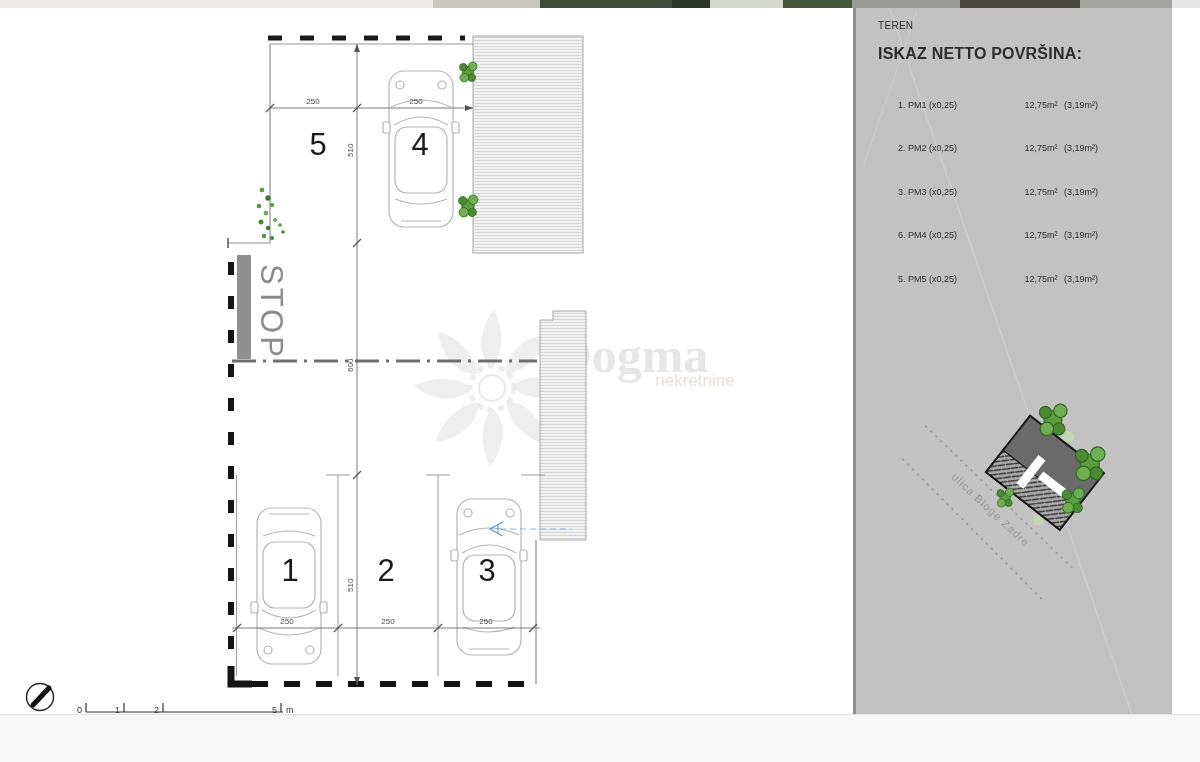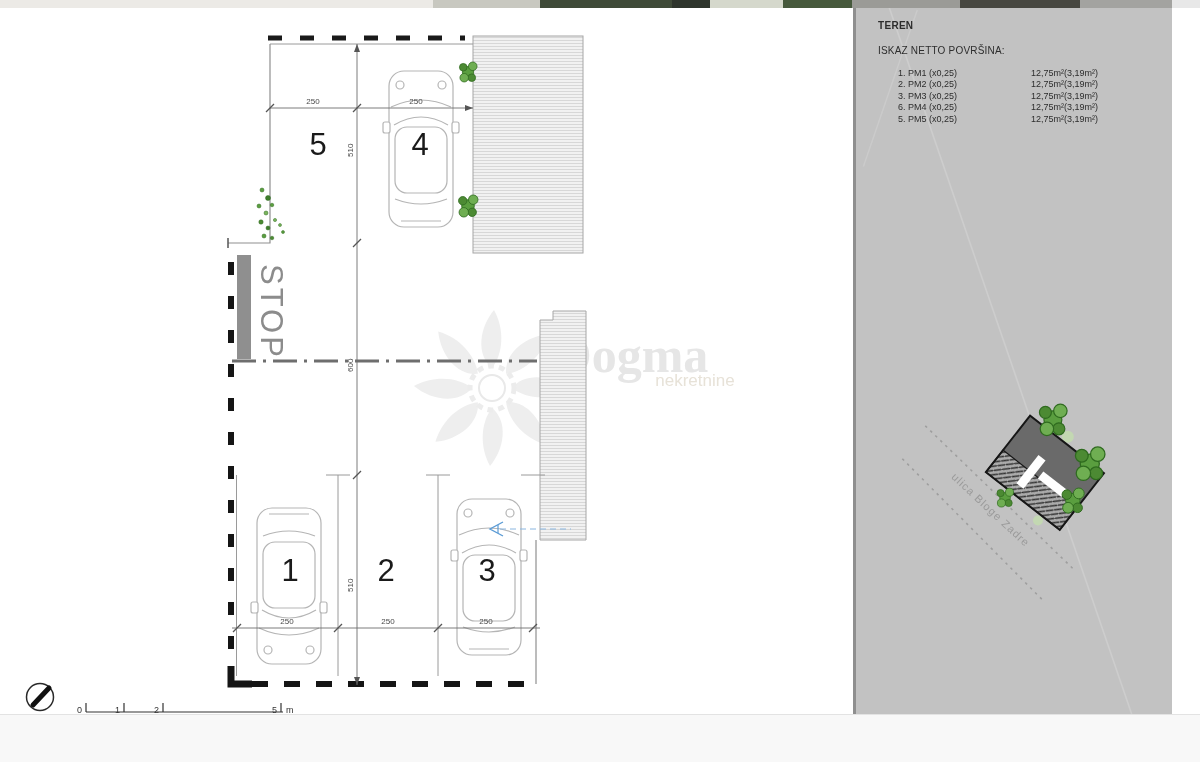--- a/index.html
+++ b/index.html
@@ -12,25 +12,25 @@
   .photo-strip span{height:8px;display:block;}
   
   .plan-svg{position:absolute;left:0;top:0;width:860px;height:714px;z-index:5;}
   
   .panel{
     position:absolute;left:853px;top:6px;width:319px;height:708px;
     background:#c2c2c2;border-left:3px solid #8f8f8f;border-top:2px solid #a9a9a9;
     box-sizing:border-box;z-index:10;
   }
   .panel-svg{position:absolute;left:0;top:0;width:316px;height:706px;}
-  .panel-title{position:absolute;left:22px;top:12px;font-size:10px;font-weight:bold;color:#2d2d2d;letter-spacing:.3px;}
-  .panel-sub{position:absolute;left:22px;top:37px;font-size:10px;font-weight:normal;color:#2d2d2d;letter-spacing:.2px;}
+  .panel-title{position:absolute;left:22px;top:12px;font-size:10px;font-weight:normal;color:#2d2d2d;letter-spacing:.3px;}
+  .panel-sub{position:absolute;left:22px;top:37px;font-size:16px;font-weight:bold;color:#2d2d2d;letter-spacing:.2px;}
   .area-rows{position:absolute;left:42px;top:60px;width:250px;font-size:9px;color:#2d2d2d;}
-  .area-row{display:grid;grid-template-columns:120px 46px auto;line-height:11.4px;}
-  .area-row .val{text-align:right;}
+  .area-row{display:grid;grid-template-columns:120px 46px auto;line-height:11.4px;margin-top:32px;}
+  .area-row .val{text-align:center;}
   
   .bottom-strip{position:absolute;left:0;top:714px;width:1200px;height:48px;background:#f8f8f8;border-top:1px solid #e3e3e3;z-index:20;}
   svg text{font-family:"Liberation Sans",sans-serif;}
   .serif{font-family:"Liberation Serif",serif;}
 </style>
 </head>
 <body>
 
 <div class="photo-strip">
   <span style="width:433px;background:#eceae6"></span>

